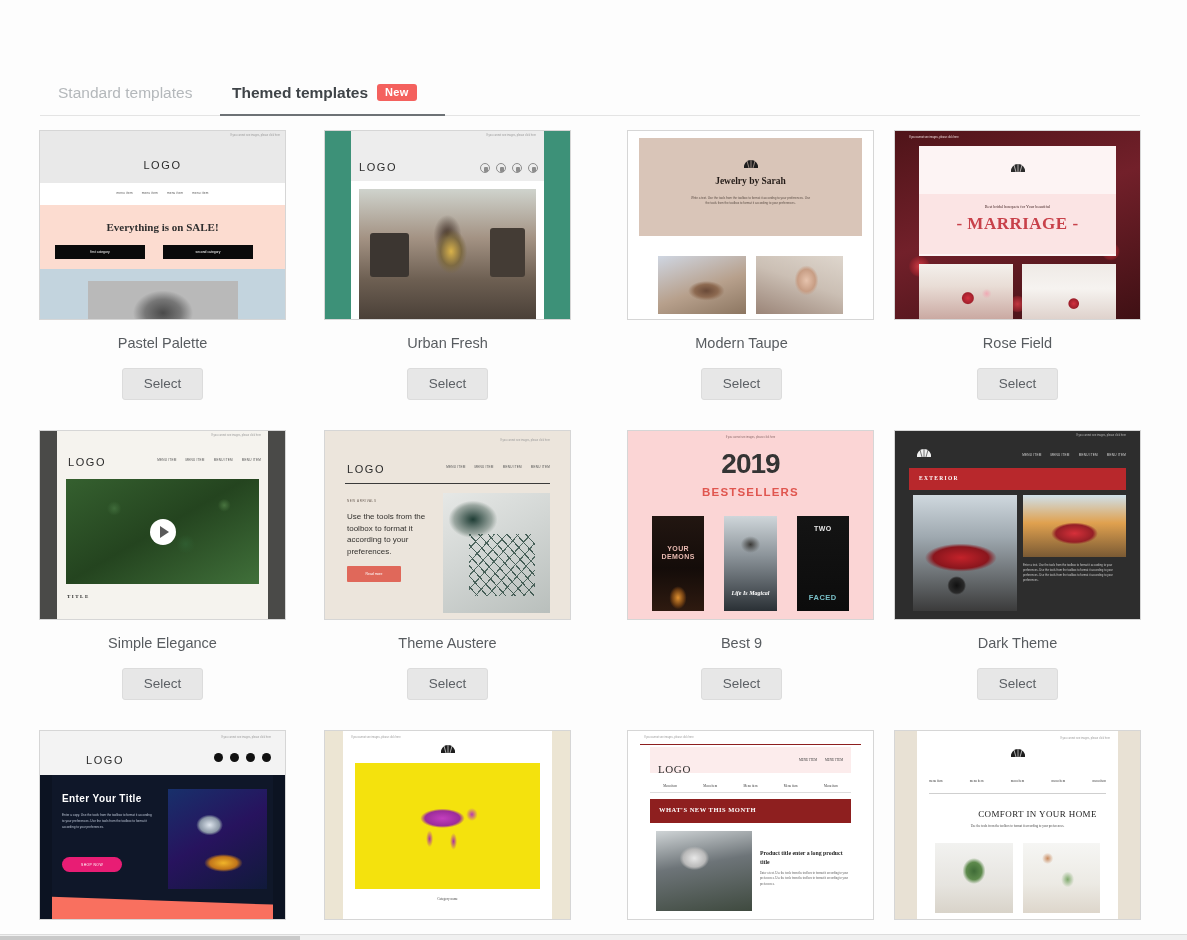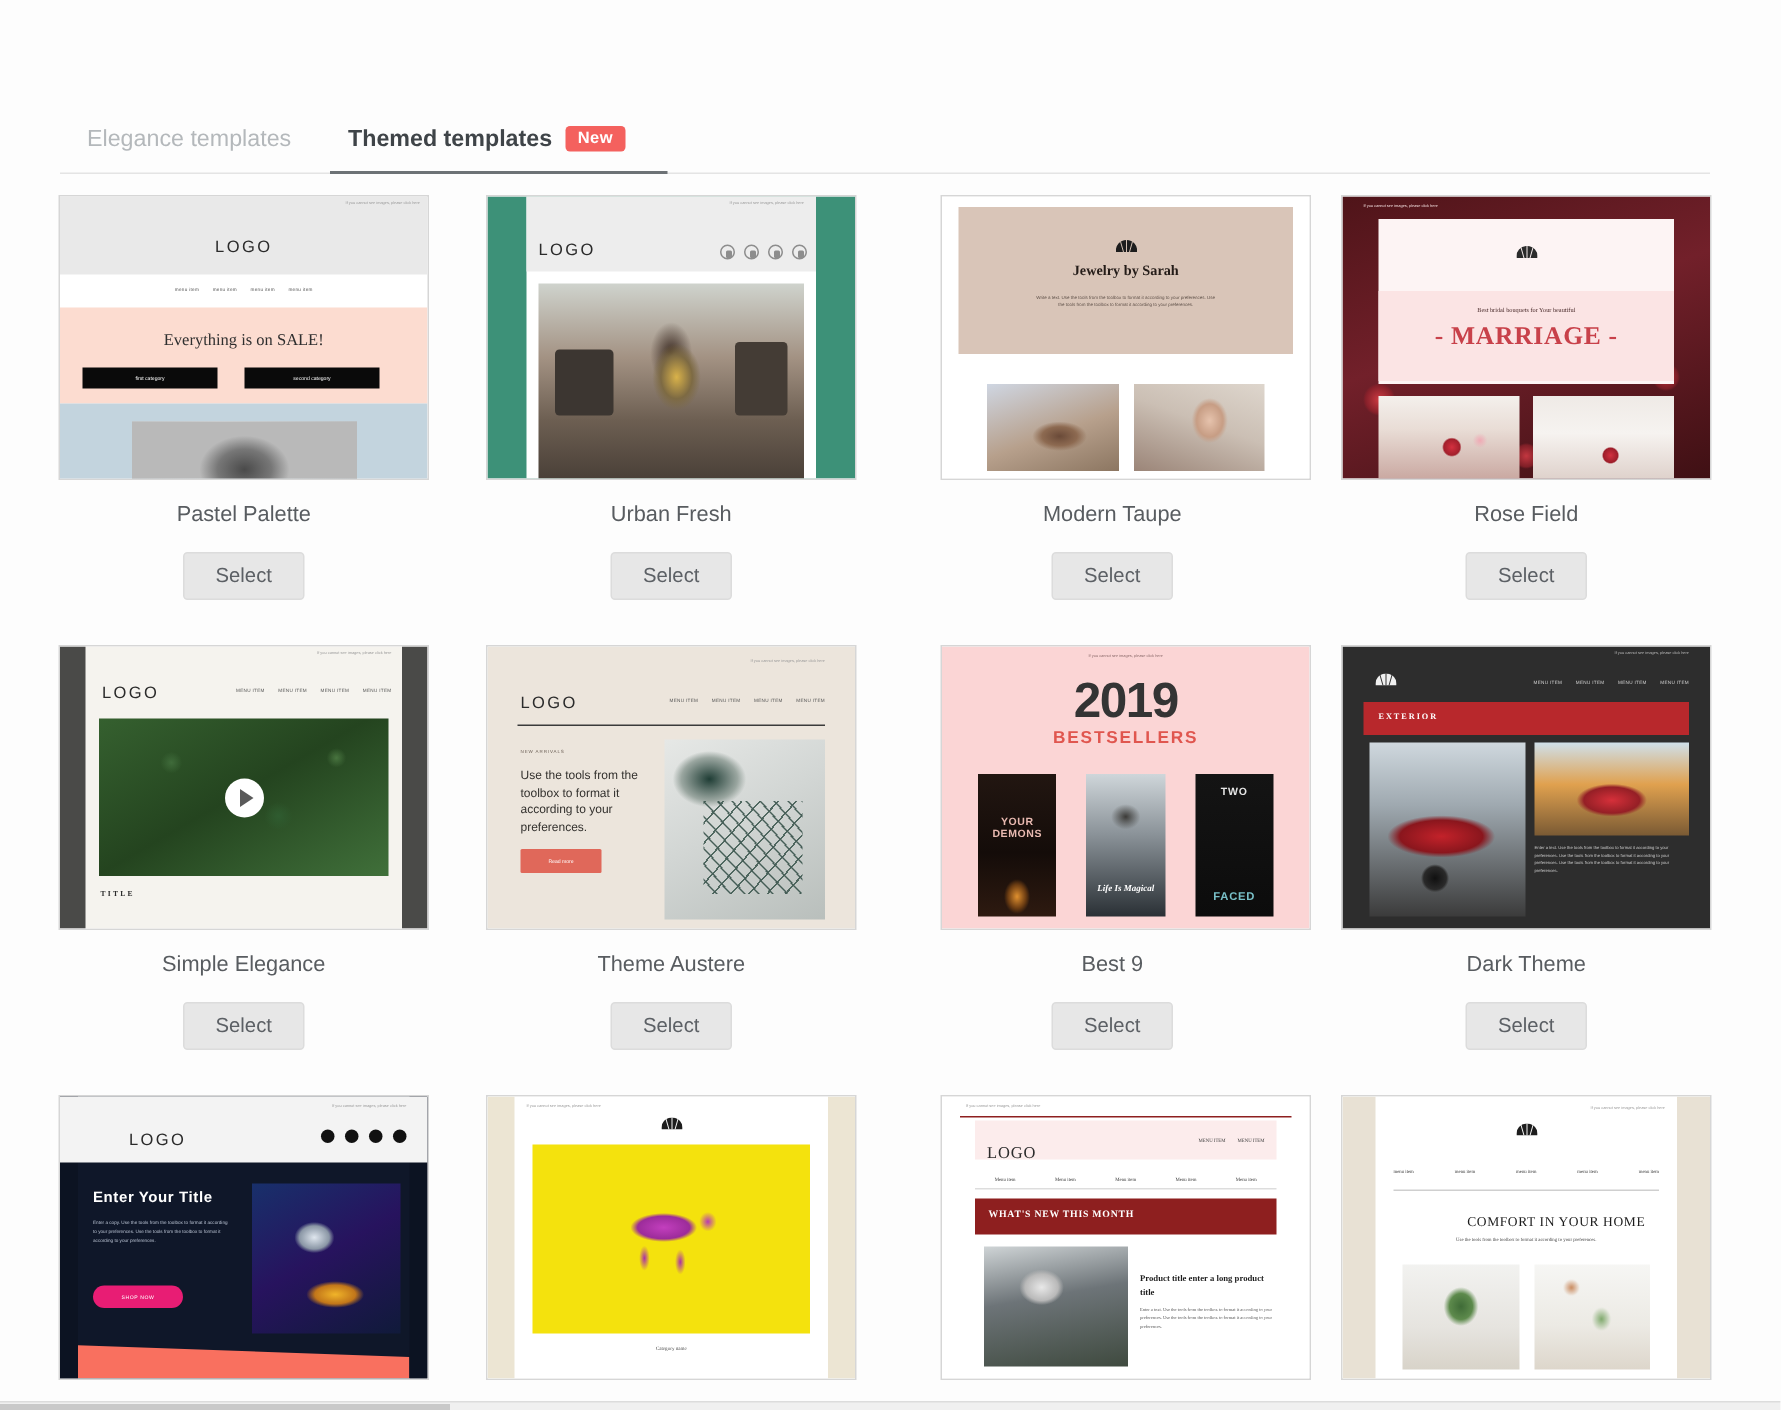--- a/index.html
+++ b/index.html
@@ -85,21 +85,21 @@
   }
   .ph { background-size: cover; background-position: center; }
 
   
   .t-pastel .head { position:absolute; left:0; top:0; width:100%; height:52px; background:#e9e9e9; }
   .t-pastel .head .logo { position:absolute; left:50%; top:28px; transform:translateX(-50%); }
   .t-pastel .nav { position:absolute; top:60px; width:100%; justify-content:center; }
   .t-pastel .sale { position:absolute; left:0; top:74px; width:100%; height:64px; background:#fcdcd0; }
   .t-pastel .sale-t {
     position:absolute; top:16px; width:100%; text-align:center;
-    font-family:"Liberation Serif", serif; font-size:11px; font-weight:normal; color:#2f2f2f;
+    font-family:"Liberation Serif", serif; font-size:11px; font-weight:bold; color:#2f2f2f;
   }
   .t-pastel .cat {
     position:absolute; top:40px; height:14px; background:#0a0a0a;
     color:#fff; font-size:3.4px; display:flex; align-items:center; justify-content:center;
   }
   .t-pastel .cat.a { left:15px; width:90px; }
   .t-pastel .cat.b { left:123px; width:90px; }
   .t-pastel .blue { position:absolute; left:0; top:138px; width:100%; height:52px; background:#c3d4de; }
   .t-pastel .portrait {
     position:absolute; left:48px; top:150px; width:150px; height:40px;
@@ -260,21 +260,21 @@
       repeating-linear-gradient(48deg, transparent 0 6px, #2e4a42 6px 7px),
       repeating-linear-gradient(-48deg, transparent 0 8px, #3a564d 8px 9px);
     opacity:.85;
   }
 
   
   .t-best { background:#fbd5d5; }
   .t-best .preheader { right:auto; left:50%; transform:translateX(-50%); top:5px; color:#8b6a6a; }
   .t-best .year {
     position:absolute; top:17px; width:100%; text-align:center;
-    font-size:33px; font-weight:bold; color:#343434; letter-spacing:-1px;
+    font-size:28px; font-weight:bold; color:#343434; letter-spacing:-1px;
   }
   .t-best .sell {
     position:absolute; top:55px; width:100%; text-align:center;
     font-size:11.5px; font-weight:bold; color:#e0564f; letter-spacing:1.2px;
   }
   .t-best .covers { position:absolute; left:24px; right:24px; top:85px; bottom:8px; display:flex; gap:20px; }
   .t-best .covers div { flex:1; position:relative; }
   .t-best .cv1 {
     background:
       radial-gradient(ellipse 12px 16px at 50% 86%, #e0902f 0%, #6b3c12 50%, transparent 72%),
@@ -474,21 +474,21 @@
   }
 </style>
 </head>
 <body>
 
 <div class="page">
 
 
   <div class="tabbar">
     <div class="tab tab-standard">
-      <span>Elegance templates</span>
+      <span>Standard templates</span>
     </div>
     <div class="tab tab-themed">
       <span>Themed templates</span><span class="badge-new">New</span>
     </div>
   </div>
 
   <div class="grid">
 
     <div class="row">
 

